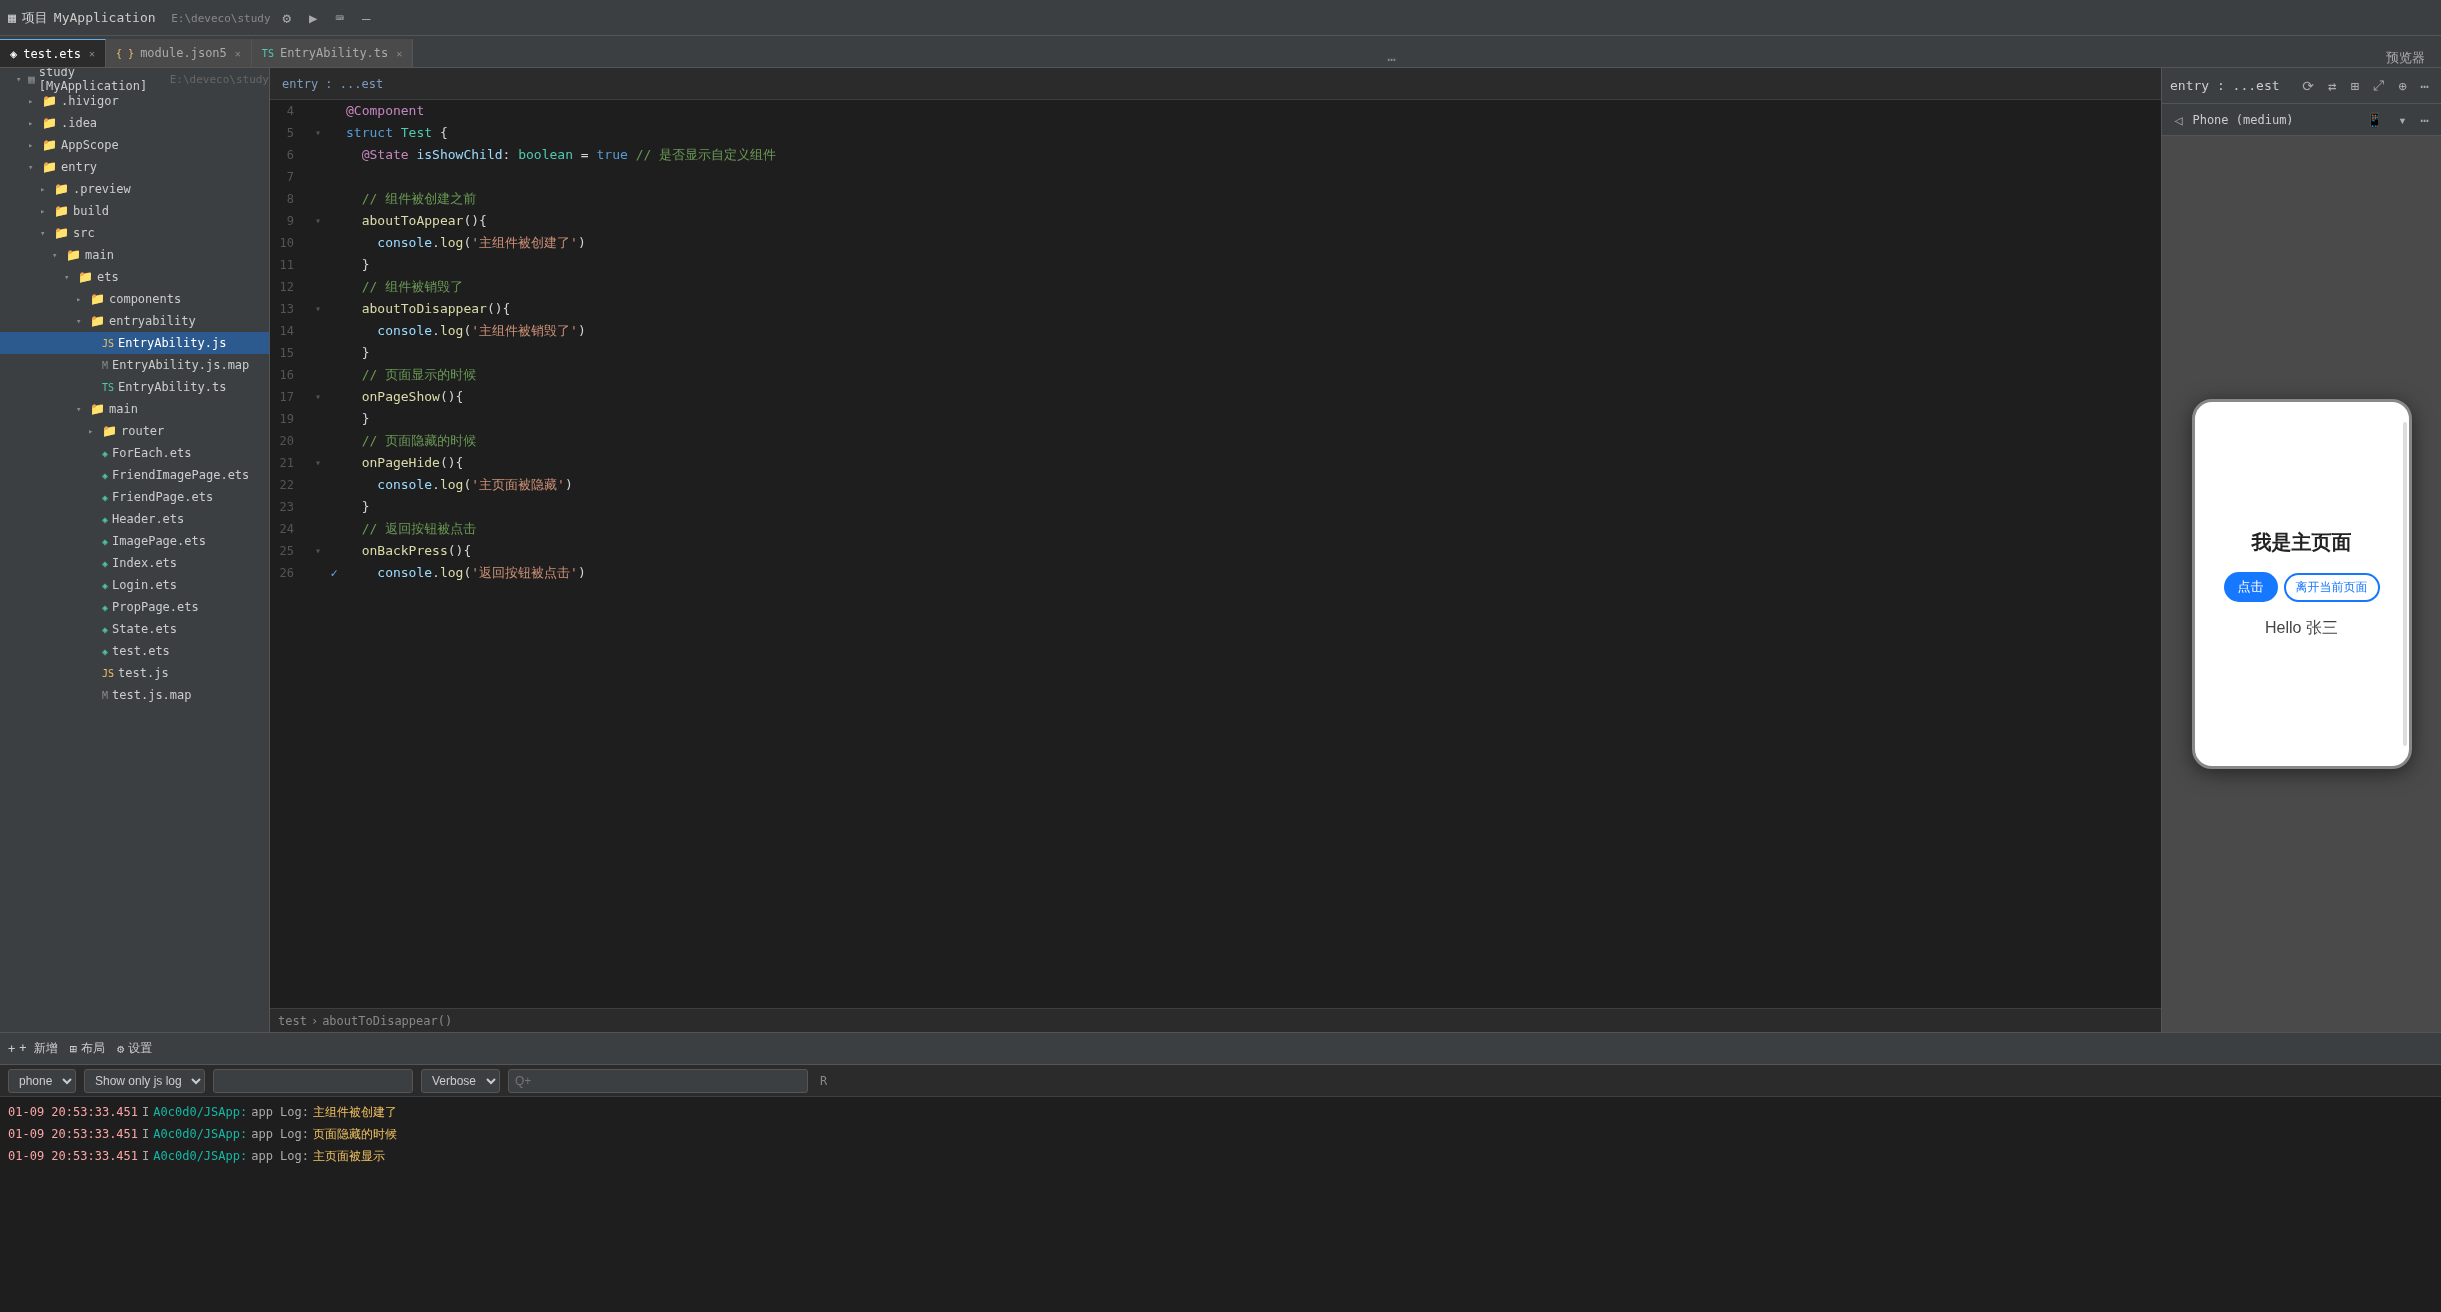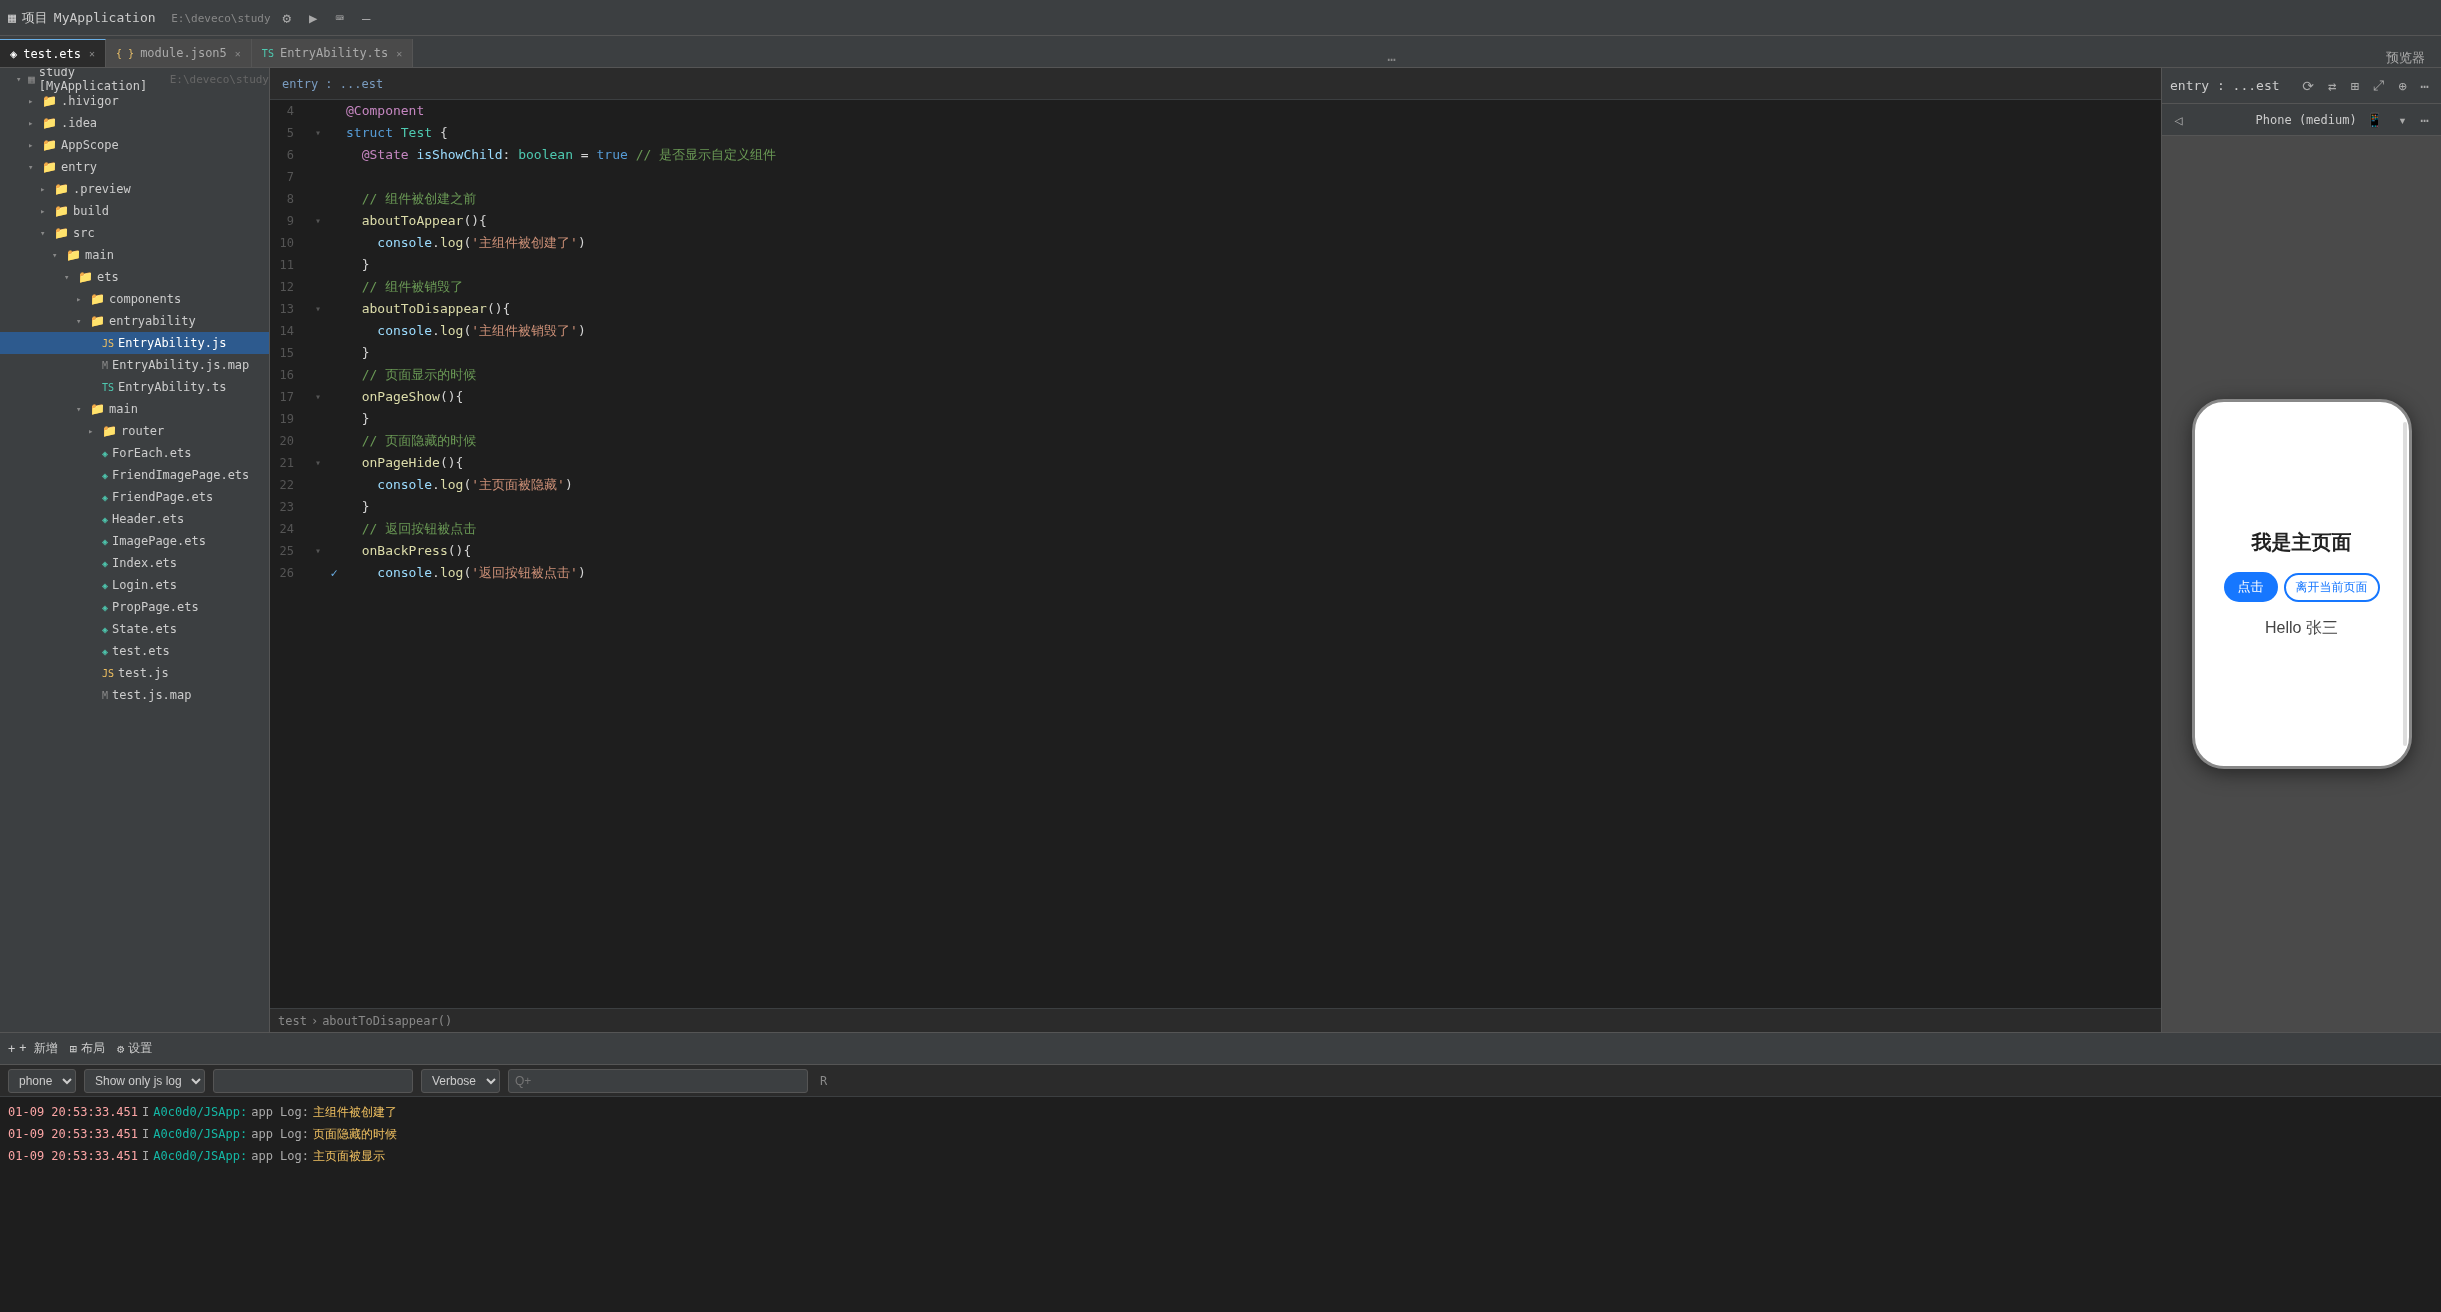--- a/index.html
+++ b/index.html
@@ -242,35 +242,35 @@
       padding: 0 8px;
       gap: 6px;
       border-bottom: 1px solid #555;
       font-size: 12px;
       color: #aaa;
     }
     .preview-device-label {
       font-size: 12px;
       color: #ccc;
       flex: 1;
-      text-align: right;
+      text-align: left;
     }
     .phone-container {
       flex: 1;
       display: flex;
       align-items: center;
       justify-content: center;
       padding: 8px;
       background: #4a4a4a;
     }
     .phone-frame {
       width: 220px;
       height: 370px;
       background: #fff;
-      border-radius: 32px;
+      border-radius: 20px;
       border: 3px solid #888;
       overflow: hidden;
       display: flex;
       flex-direction: column;
       align-items: center;
       justify-content: center;
       gap: 16px;
       position: relative;
       box-shadow: 0 4px 20px rgba(0,0,0,0.5);
     }

